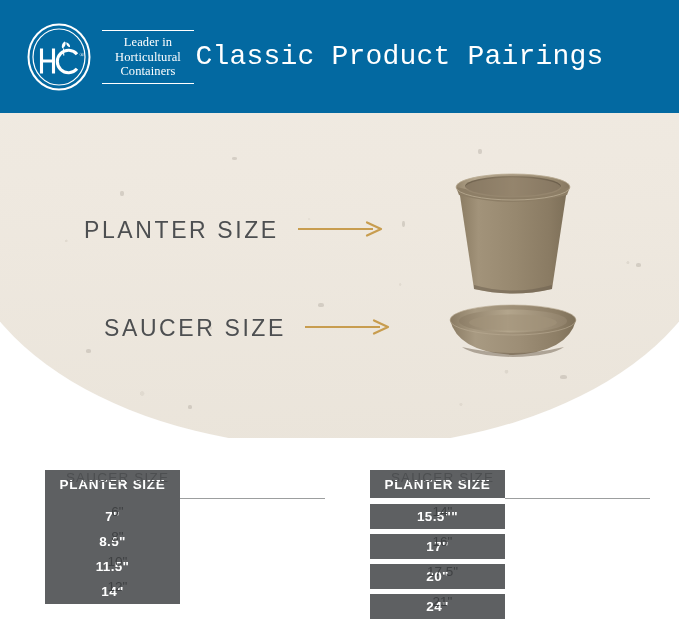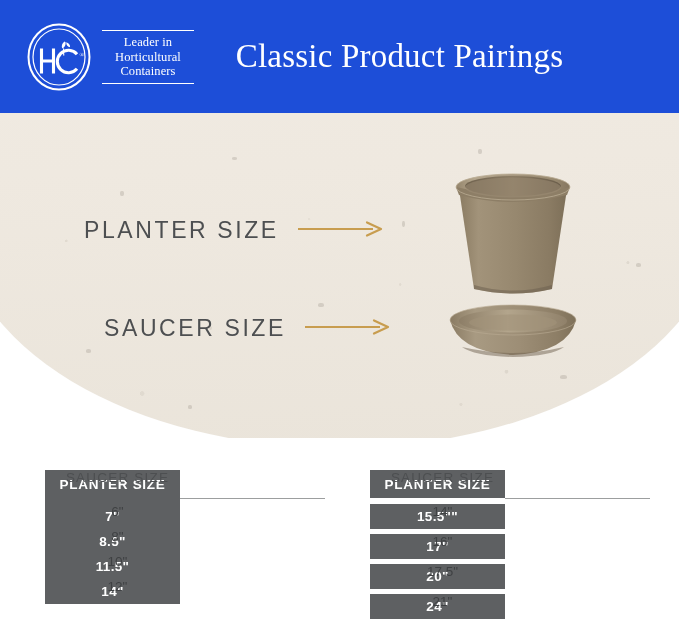--- a/index.html
+++ b/index.html
@@ -14,21 +14,21 @@
     overflow: hidden;
     position: relative;
   }
 
   
   .header {
     position: absolute;
     left: 0; top: 0;
     width: 679px;
     height: 141px;
-    background: #1d4ed8;
+    background: #0369a1;
     overflow: hidden;
   }
   .logo-group {
     position: absolute;
     left: 26px;
     top: 22px;
     display: flex;
     align-items: center;
   }
   .logo-oval {
@@ -58,22 +58,22 @@
     position: absolute;
     left: 0; top: 0;
     width: 679px;
     height: 113px;
     display: flex;
     align-items: center;
     justify-content: center;
     padding-left: 120px;
     box-sizing: border-box;
     color: #ffffff;
-    font-family: Liberation Serif, serif;
-    font-size: 33px;
+    font-family: Liberation Mono, monospace;
+    font-size: 28px;
     letter-spacing: 0.2px;
     pointer-events: none;
   }
 
   
   .hero {
     position: absolute;
     left: 0; top: 113px;
     width: 679px;
     height: 325px;

